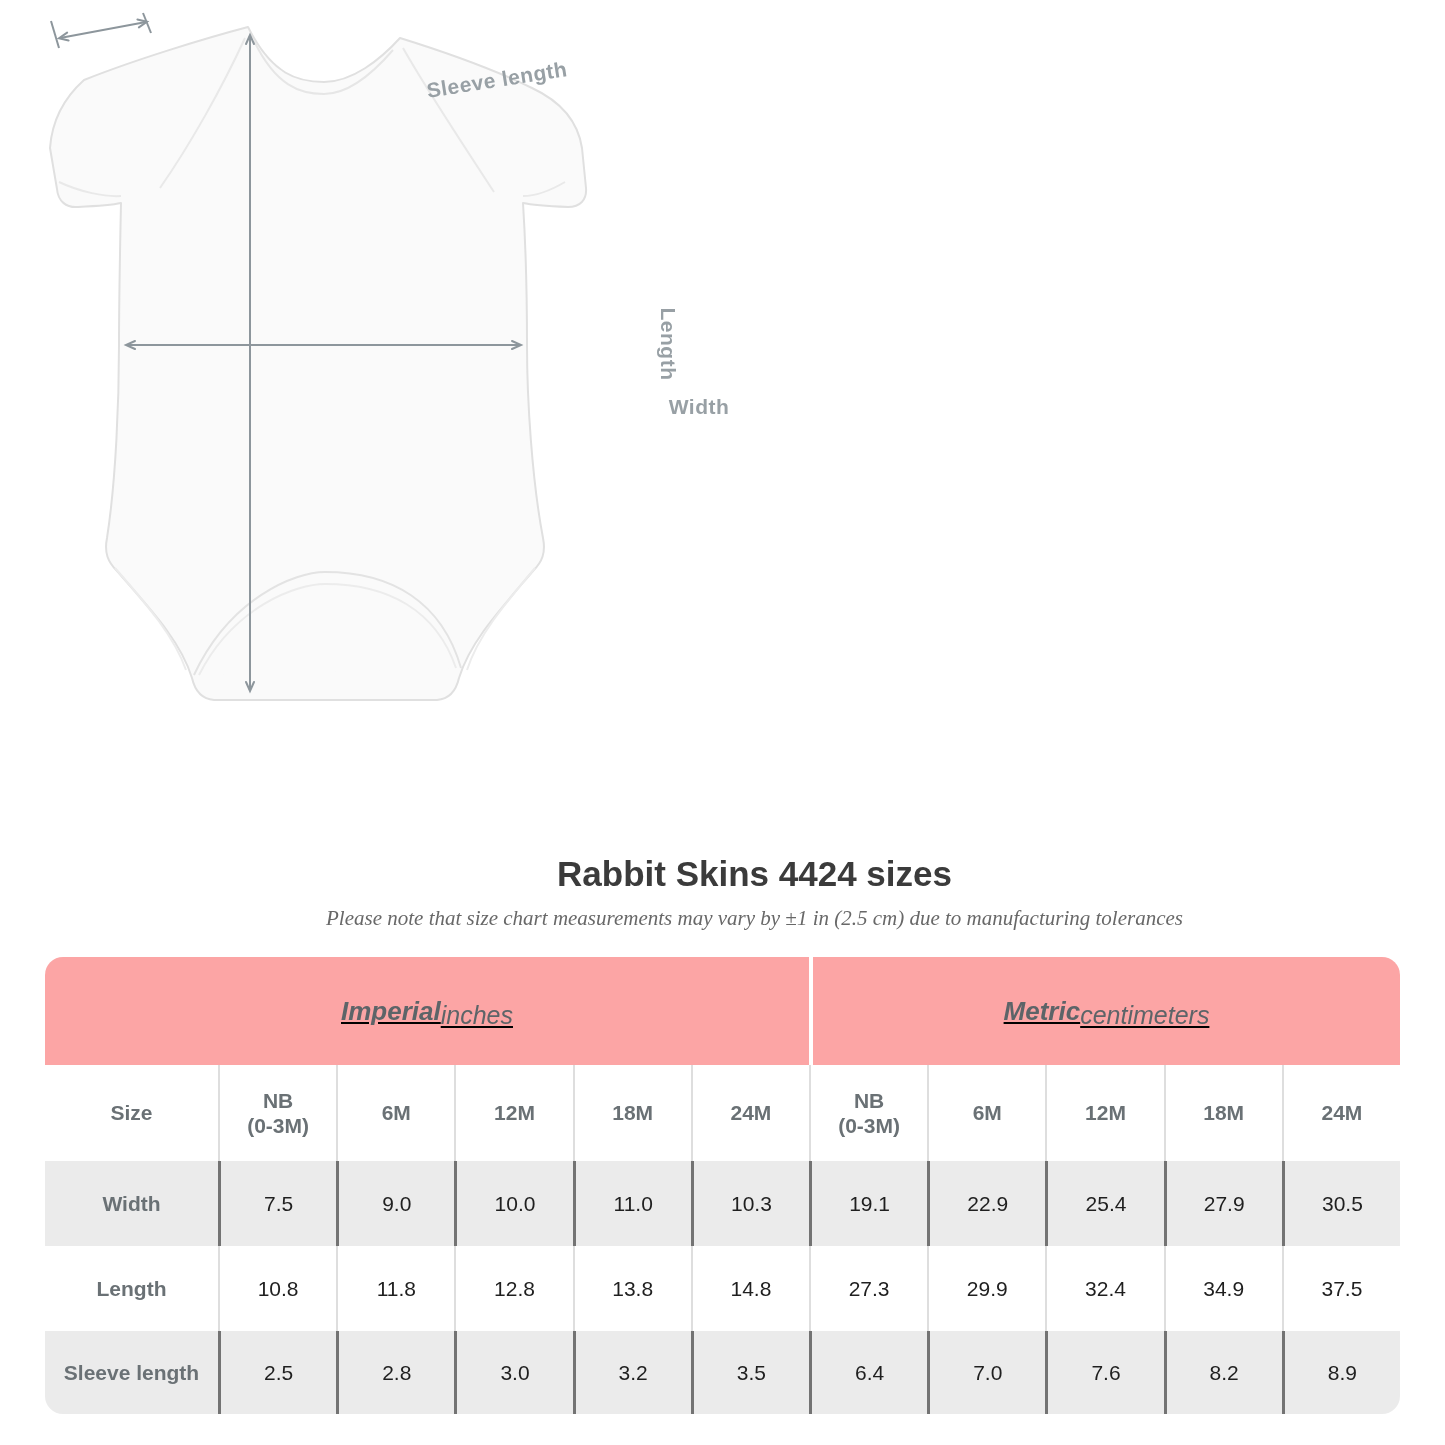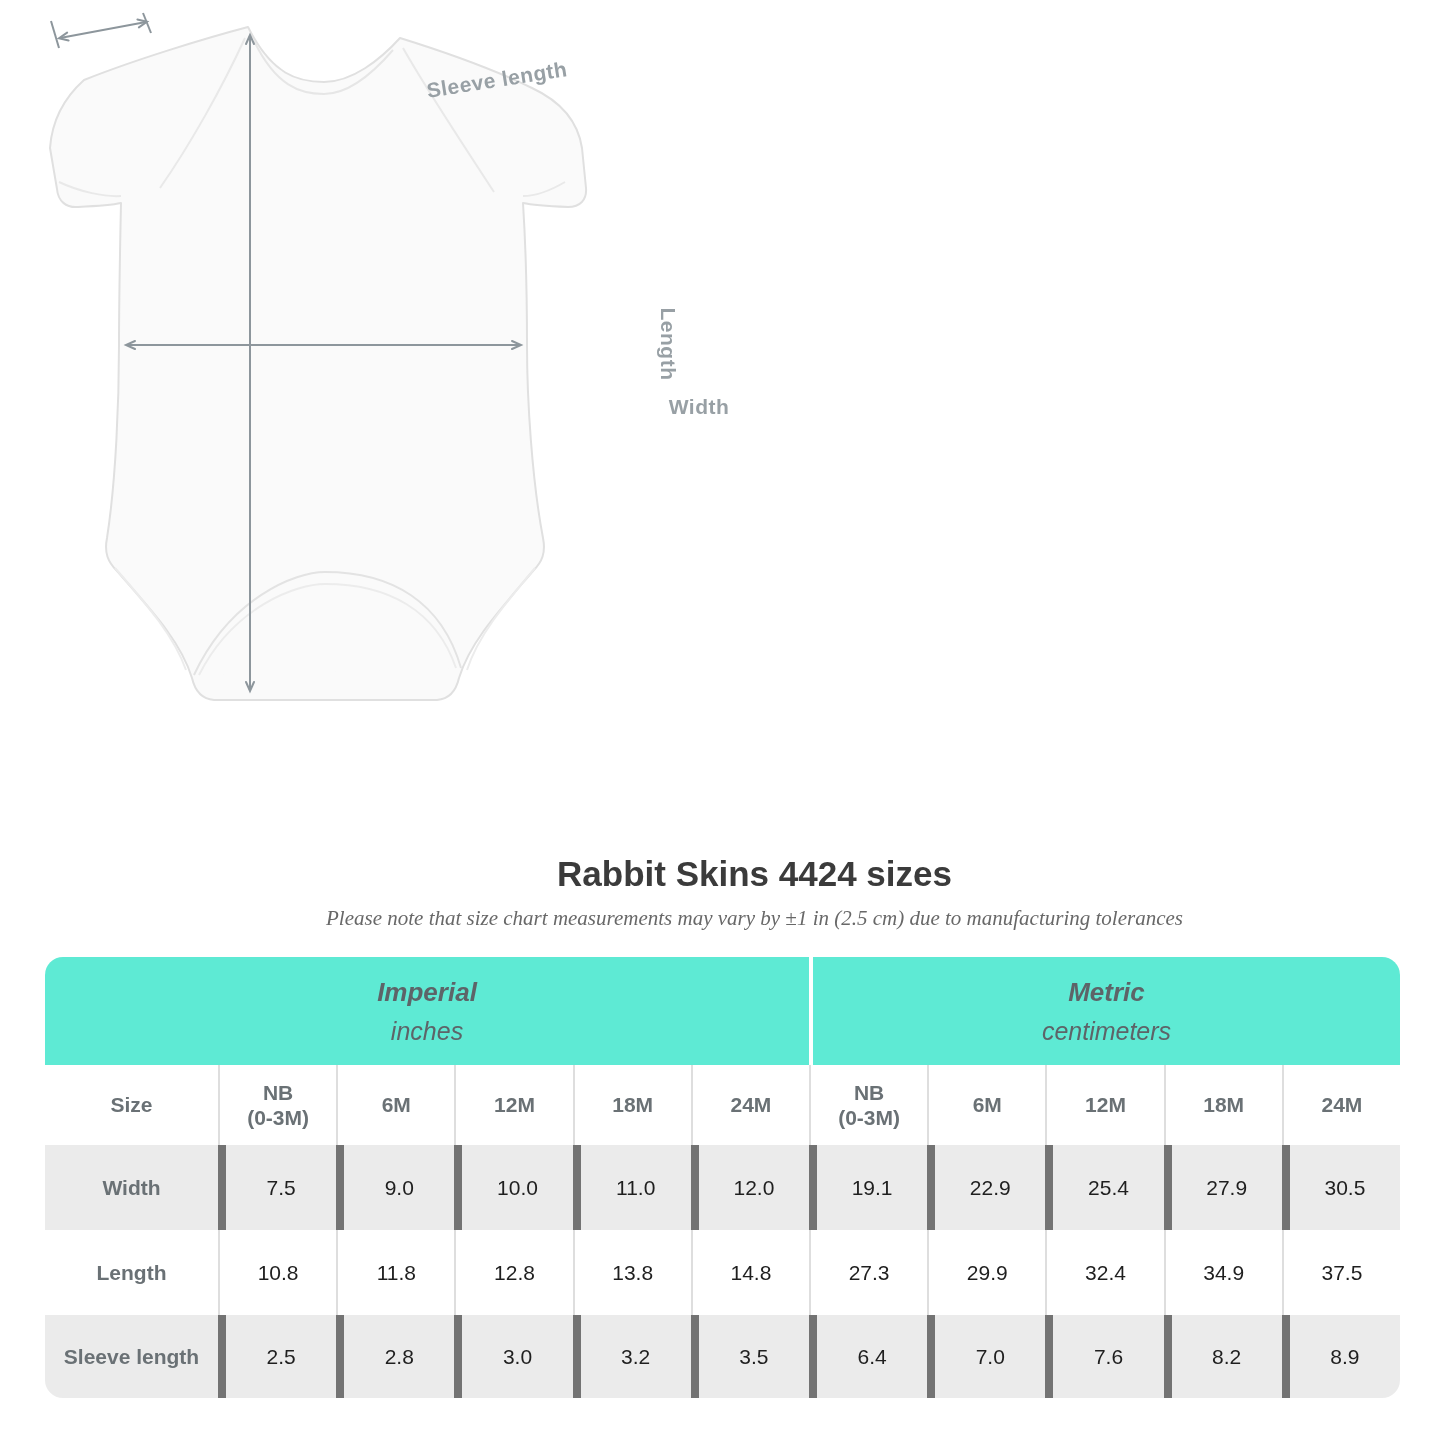--- a/index.html
+++ b/index.html
@@ -41,42 +41,42 @@
   
   .size-table {
     position: absolute;
     left: 45px; top: 957px;
     width: 1355px;
     border-radius: 18px;
     overflow: hidden;
   }
   .band-row { display: grid; grid-template-columns: 764px 1fr; height: 108px; }
   .band-cell {
-    background: #5eead4;
-    display: flex; flex-direction: column;
-    align-items: center; justify-content: center;
+    background: #fca5a5;
+    display: flex; flex-direction: row;
+    align-items: center; justify-content: center; text-decoration: underline;
   }
   .band-cell.metric { border-left: 4px solid #ffffff; text-align: center; }
   .band-name { font-size: 26px; font-weight: bold; font-style: italic; color: #5d6468; }
   .band-unit { margin-top: 9px; font-size: 25px; font-style: italic; color: #5d6468; }
 
   .t-row { display: grid; grid-template-columns: 173px repeat(10, 1fr); }
-  .t-row.header { height: 80px; }
+  .t-row.header { height: 96px; }
   .t-row.data   { height: 85px; }
   .t-row.last   { height: 83px; }
 
   .c {
     display: flex; flex-direction: column;
     align-items: center; justify-content: center;
     text-align: center;
   }
   .r-white { background: #ffffff; }
   .r-gray .c { background: #ebebeb; }
   .r-white .c + .c { border-left: 2px solid #dedede; }
-  .r-gray  .c + .c { border-left: 8px solid #737373; }
+  .r-gray  .c + .c { border-left: 3px solid #737373; }
 
   .head-txt, .row-label {
     font-size: 21px; font-weight: bold; color: #6a7175; line-height: 1.2;
   }
   .val { font-size: 21px; color: #1f1f1f; }
 </style>
 </head>
 <body>
 
 <div class="diagram">
@@ -213,21 +213,21 @@
     <div class="c">
         <span class="val">9.0</span>
       </div>
     <div class="c">
         <span class="val">10.0</span>
       </div>
     <div class="c">
         <span class="val">11.0</span>
       </div>
     <div class="c">
-        <span class="val">12.0</span>
+        <span class="val">10.3</span>
       </div>
     <div class="c">
         <span class="val">19.1</span>
       </div>
     <div class="c">
         <span class="val">22.9</span>
       </div>
     <div class="c">
         <span class="val">25.4</span>
       </div>

